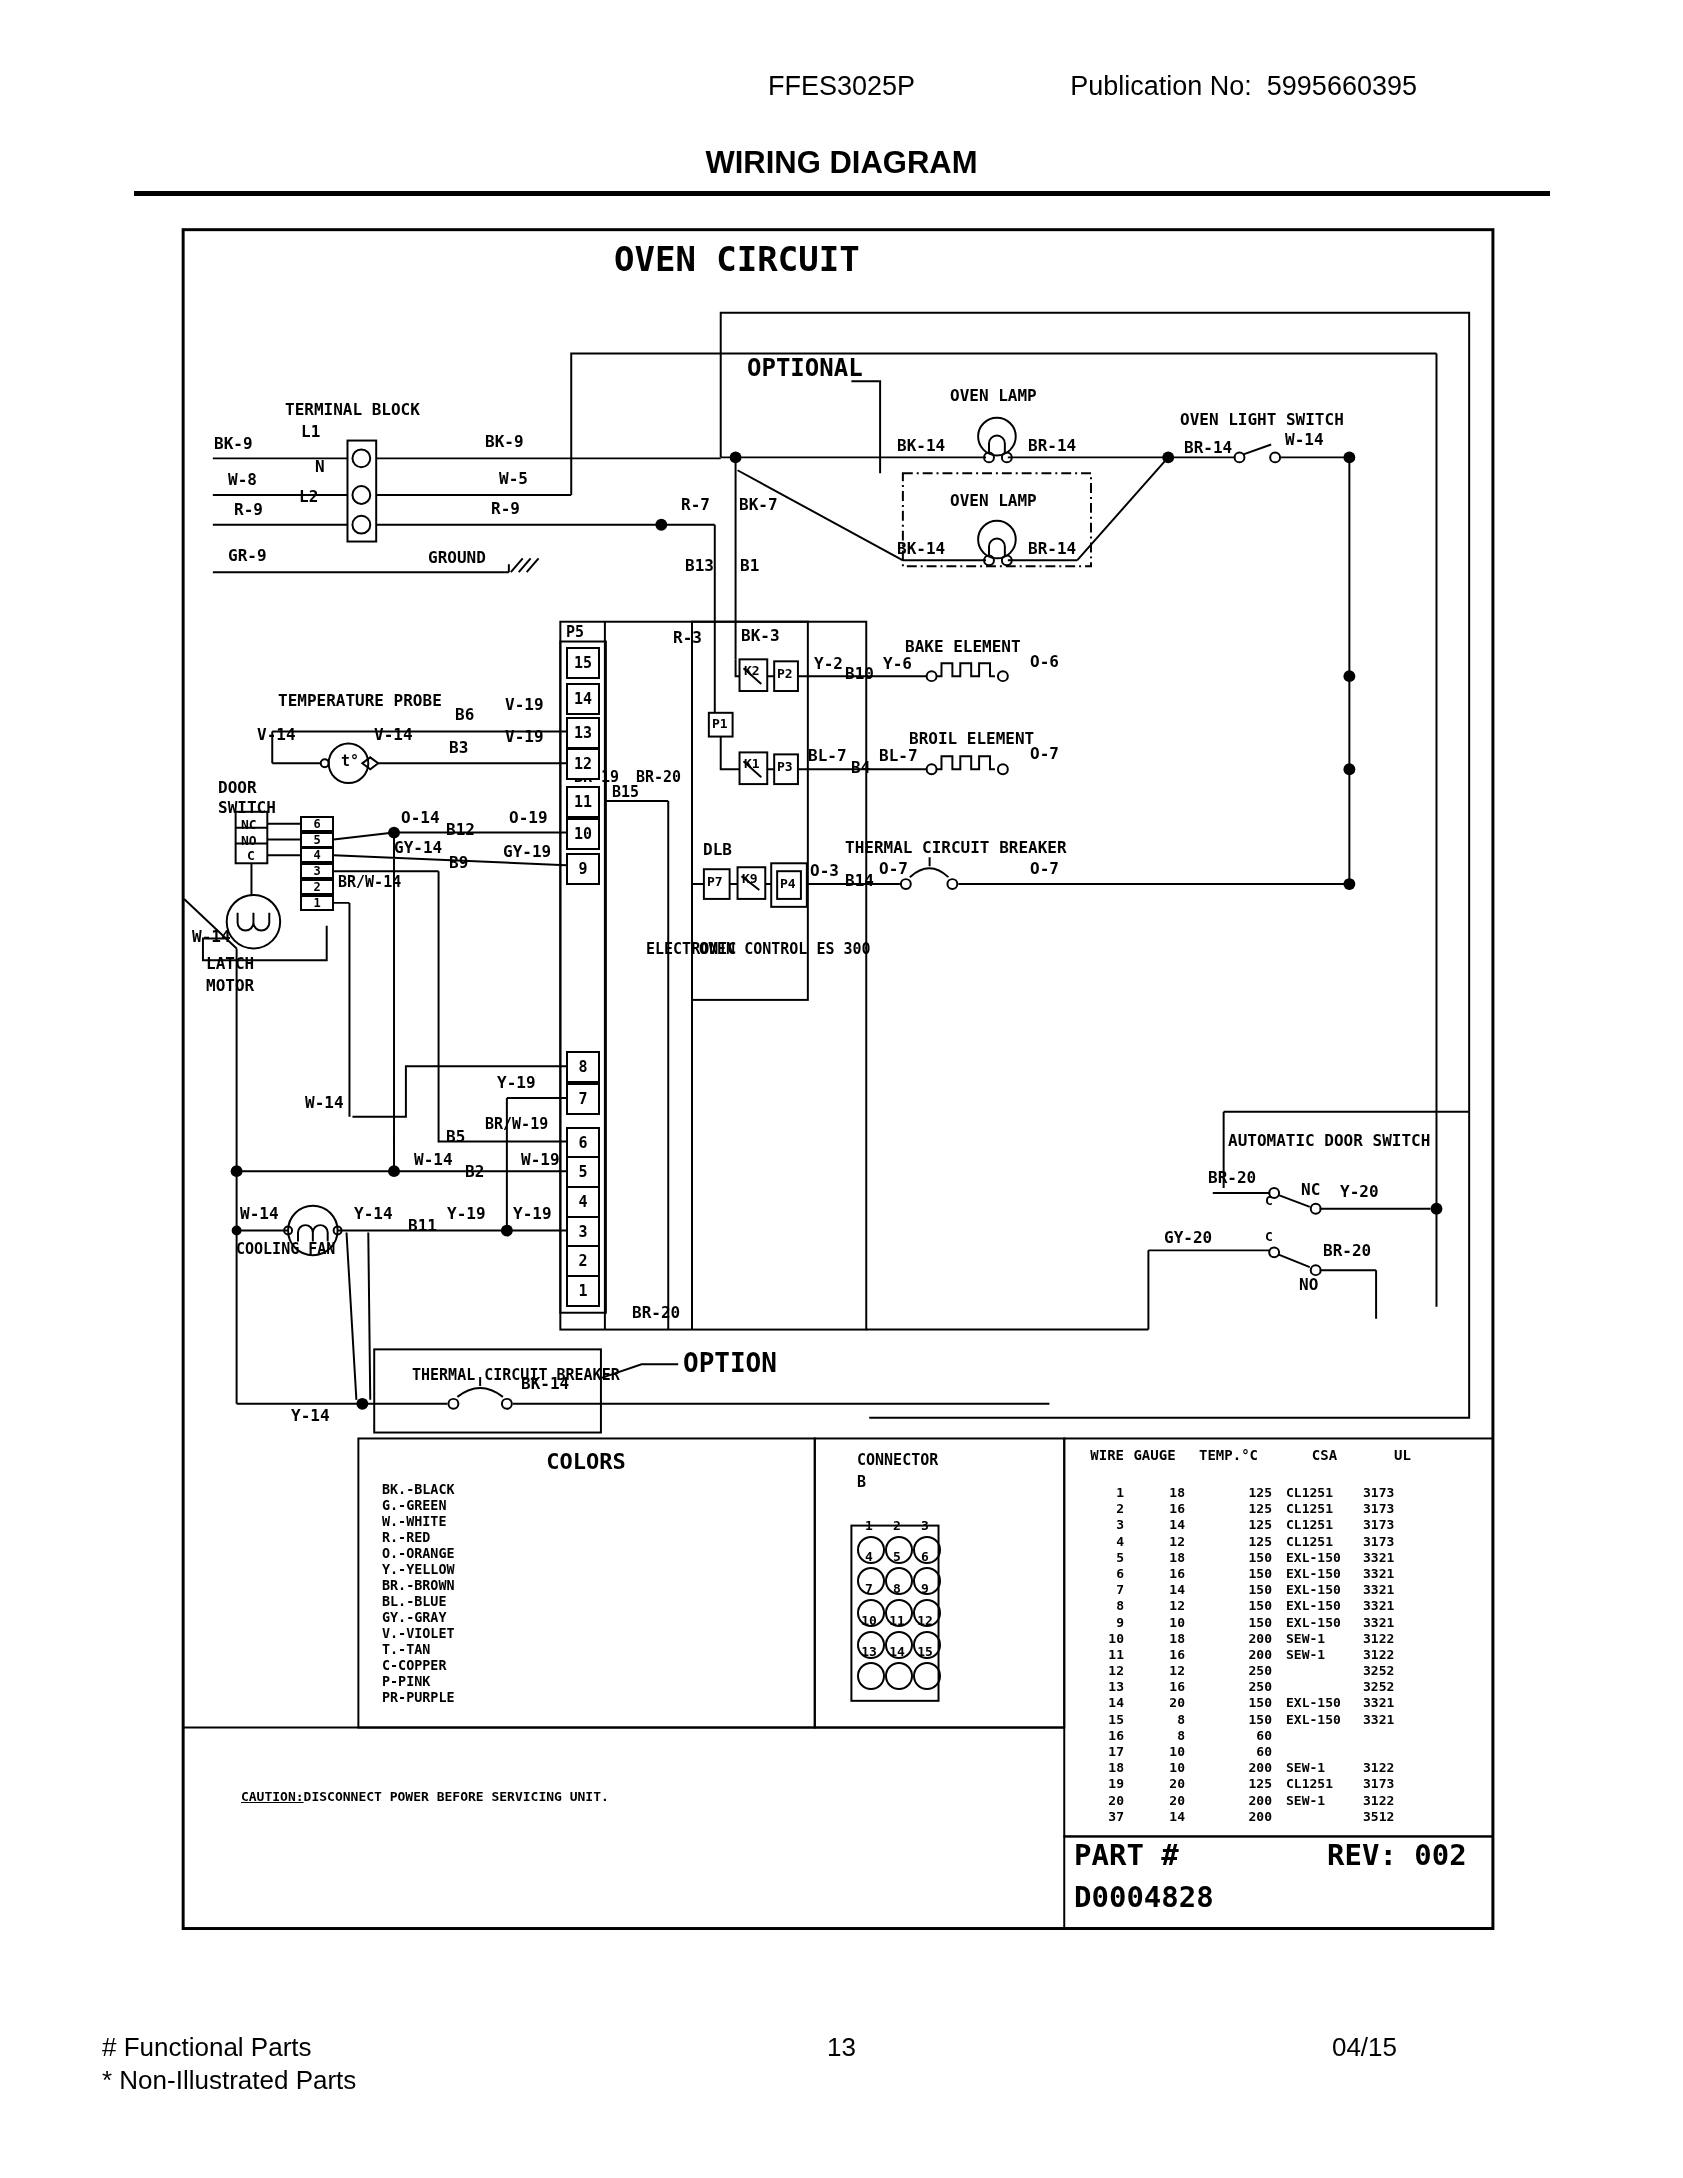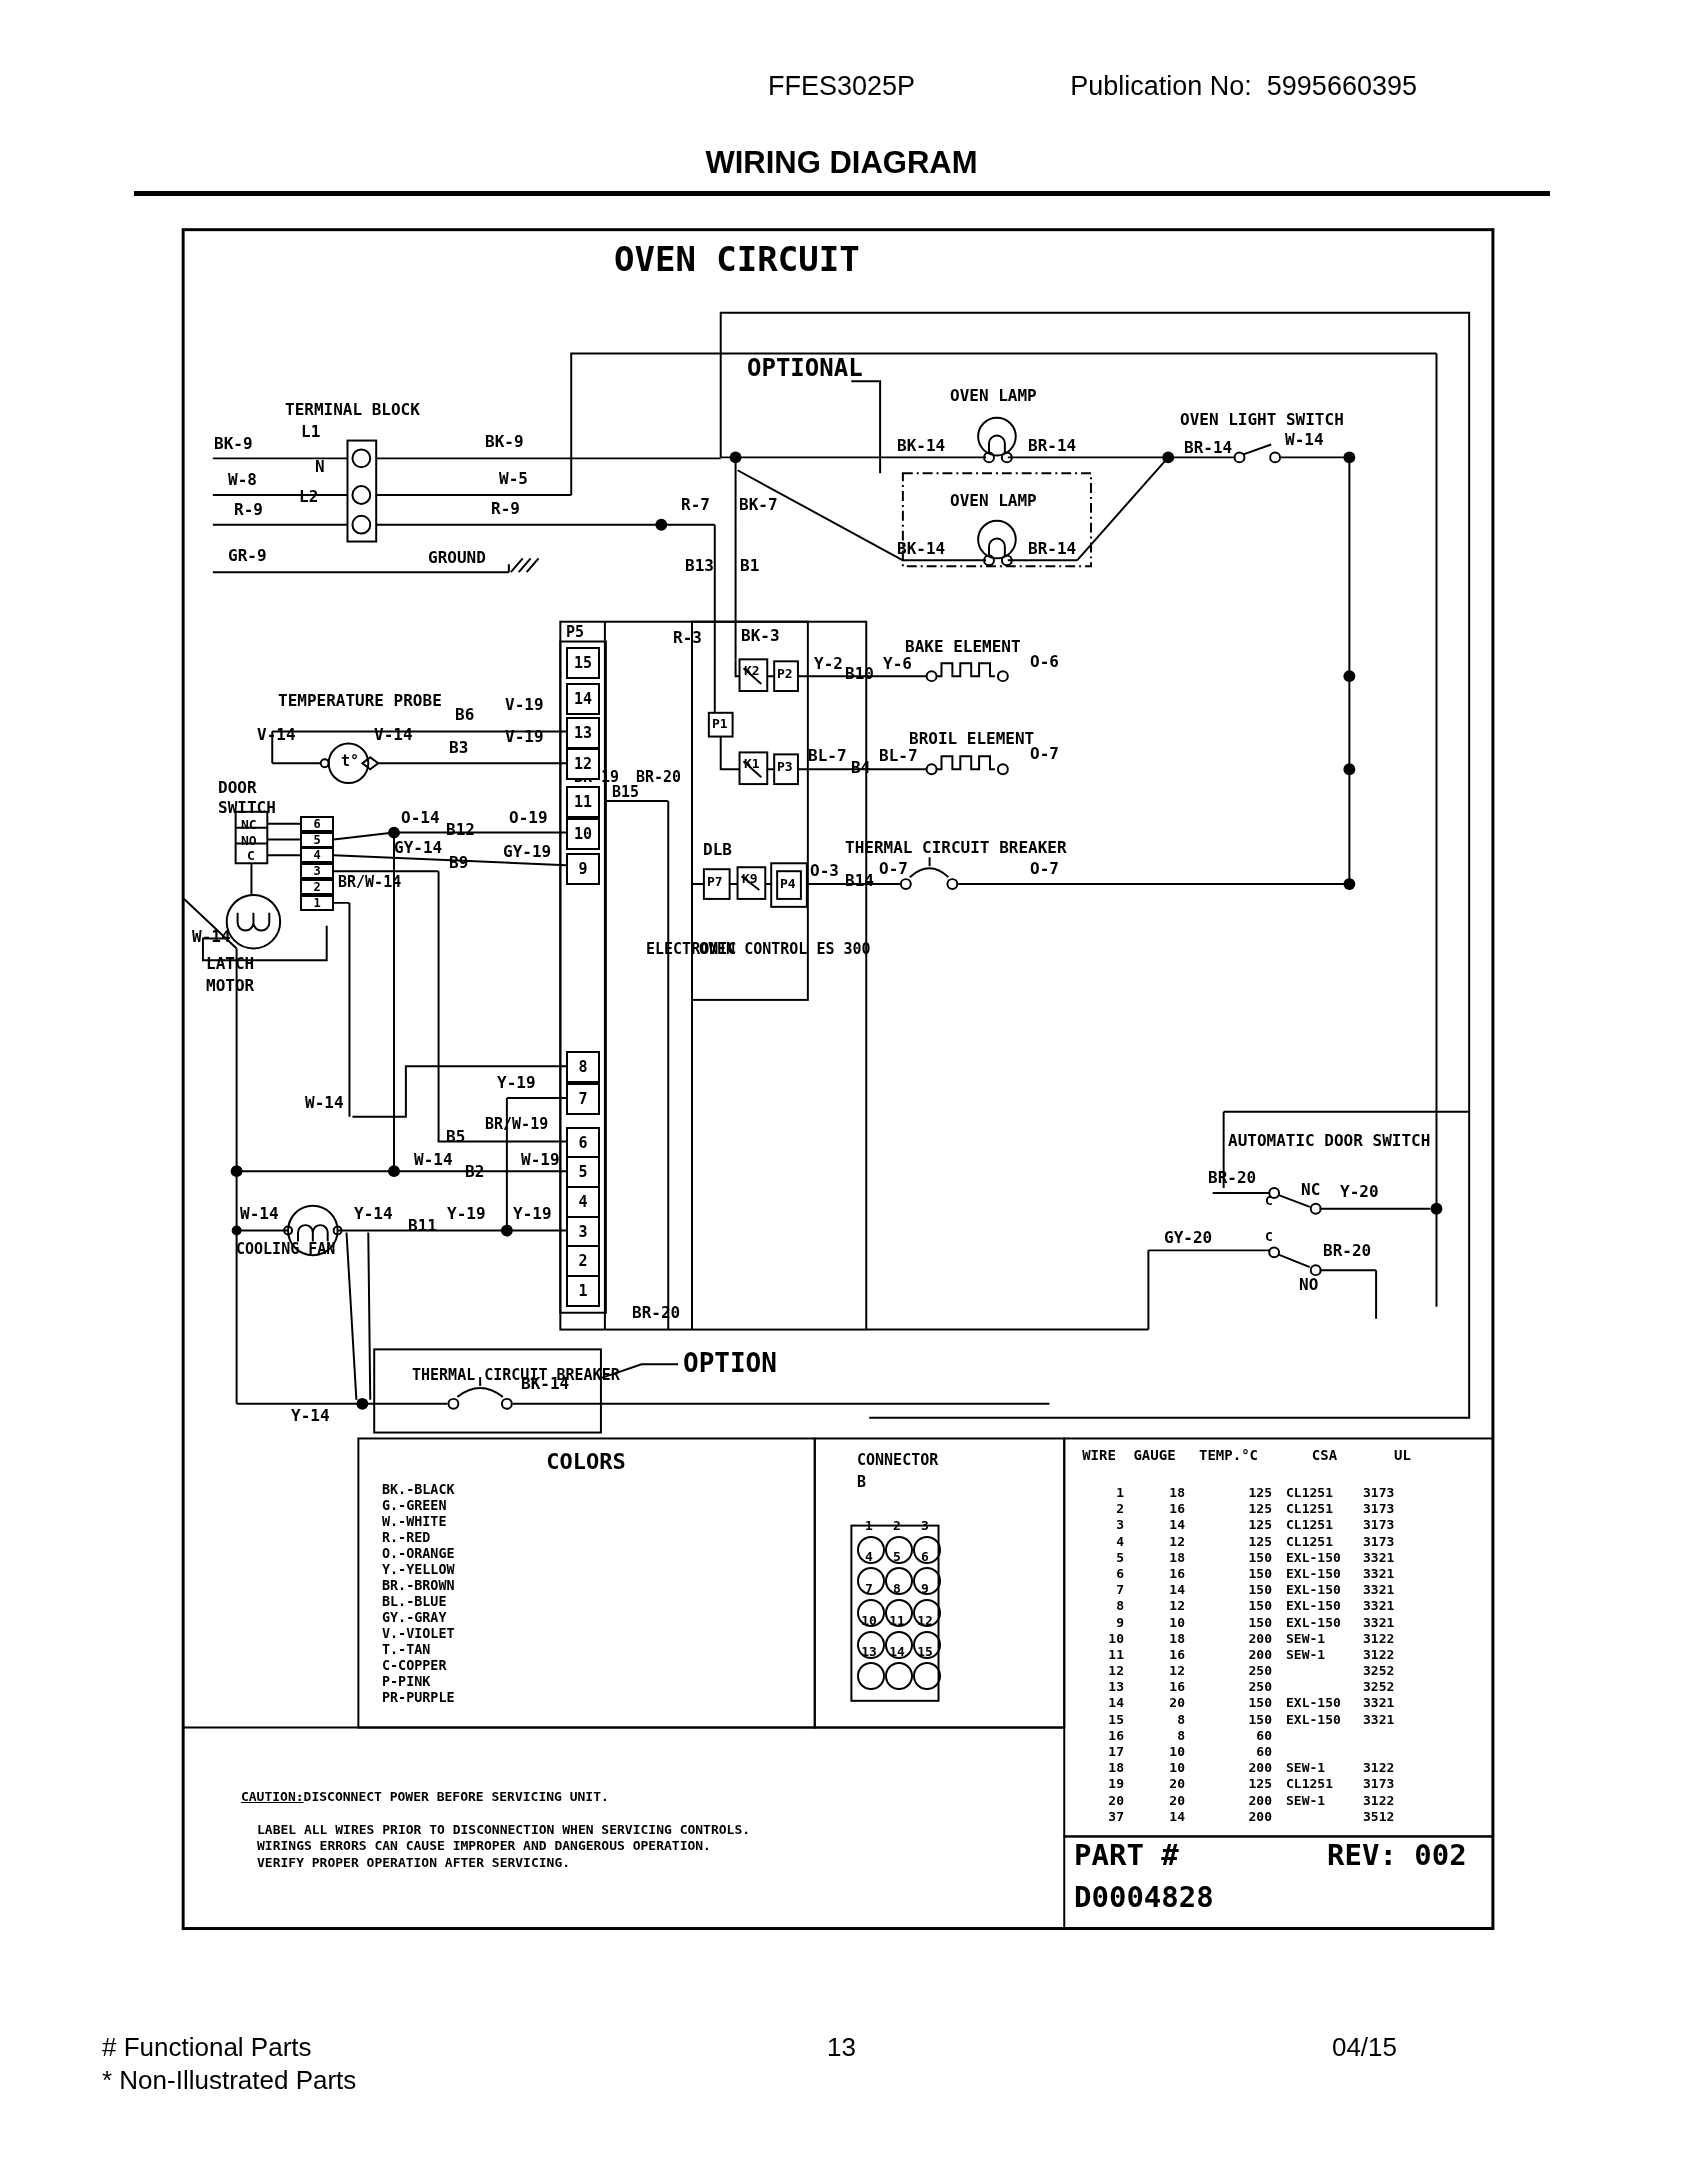--- a/index.html
+++ b/index.html
@@ -354,21 +354,21 @@
       <div class="cbnum" style="left: 911px; top: 1613px;">12</div>
       <div class="cbcirc" style="left: 913px; top: 1631px;"></div>
       <div class="cbnum" style="left: 855px; top: 1644px;">13</div>
       <div class="cbcirc" style="left: 857px; top: 1662px;"></div>
       <div class="cbnum" style="left: 883px; top: 1644px;">14</div>
       <div class="cbcirc" style="left: 885px; top: 1662px;"></div>
       <div class="cbnum" style="left: 911px; top: 1644px;">15</div>
       <div class="cbcirc" style="left: 913px; top: 1662px;"></div>
     </div>
 
-  <div id="wt-head" class="trow th" style="top:1447px;"><span class="c0" style="text-align: center;">WIRE</span><span class="c1" style="text-align: center;">GAUGE</span><span class="c2" style="text-align: center;">TEMP.°C</span><span class="c3" style="text-align: center;">CSA</span><span class="c4" style="text-align: center;">UL</span></div>
+  <div id="wt-head" class="trow th" style="top:1447px;"><span class="c0" style="text-align: right;">WIRE</span><span class="c1" style="text-align: center;">GAUGE</span><span class="c2" style="text-align: center;">TEMP.°C</span><span class="c3" style="text-align: center;">CSA</span><span class="c4" style="text-align: center;">UL</span></div>
   <div id="wt-rows">
       <div class="trow" style="top: 1485px;"><span class="c0">1</span><span class="c1">18</span><span class="c2">125</span><span class="c3">CL1251</span><span class="c4">3173</span></div>
       <div class="trow" style="top: 1501px;"><span class="c0">2</span><span class="c1">16</span><span class="c2">125</span><span class="c3">CL1251</span><span class="c4">3173</span></div>
       <div class="trow" style="top: 1517px;"><span class="c0">3</span><span class="c1">14</span><span class="c2">125</span><span class="c3">CL1251</span><span class="c4">3173</span></div>
       <div class="trow" style="top: 1534px;"><span class="c0">4</span><span class="c1">12</span><span class="c2">125</span><span class="c3">CL1251</span><span class="c4">3173</span></div>
       <div class="trow" style="top: 1550px;"><span class="c0">5</span><span class="c1">18</span><span class="c2">150</span><span class="c3">EXL-150</span><span class="c4">3321</span></div>
       <div class="trow" style="top: 1566px;"><span class="c0">6</span><span class="c1">16</span><span class="c2">150</span><span class="c3">EXL-150</span><span class="c4">3321</span></div>
       <div class="trow" style="top: 1582px;"><span class="c0">7</span><span class="c1">14</span><span class="c2">150</span><span class="c3">EXL-150</span><span class="c4">3321</span></div>
       <div class="trow" style="top: 1598px;"><span class="c0">8</span><span class="c1">12</span><span class="c2">150</span><span class="c3">EXL-150</span><span class="c4">3321</span></div>
       <div class="trow" style="top: 1615px;"><span class="c0">9</span><span class="c1">10</span><span class="c2">150</span><span class="c3">EXL-150</span><span class="c4">3321</span></div>
@@ -387,25 +387,20 @@
     </div>
 
   <div class="lbl" style="left:1074px;top:1841px;font-size:29px;">PART #</div>
   <div class="lbl" style="left:1327px;top:1841px;font-size:29px;">REV: 002</div>
   <div class="lbl" style="left:1074px;top:1883px;font-size:29px;">D0004828</div>
 
   <div class="abs" style="left:194px;top:1772px;">
     <div class="cautline">
       <span class="u">CAUTION:</span><span>DISCONNECT POWER BEFORE SERVICING UNIT.</span>
     </div>
-    <div id="caut-rest" style="margin-left:63px;">
-        <div class="cautline">LABEL ALL WIRES PRIOR TO DISCONNECTION WHEN SERVICING CONTROLS.</div>
-        <div class="cautline">WIRINGS ERRORS CAN CAUSE IMPROPER AND DANGEROUS OPERATION.</div>
-        <div class="cautline">VERIFY PROPER OPERATION AFTER SERVICING.</div>
-      </div>
   </div>
 
   <div class="abs" style="left:102px;top:2032px;font-size:26px;"># Functional Parts</div>
   <div class="abs" style="left:102px;top:2065px;font-size:26px;">* Non-Illustrated Parts</div>
   <div class="abs" style="left:0;top:2032px;width:1683px;text-align:center;font-size:26px;">13</div>
   <div class="abs" style="right:188px;top:2032px;font-size:26px;">04/15</div>
 </div>
 
 
 </body></html>

